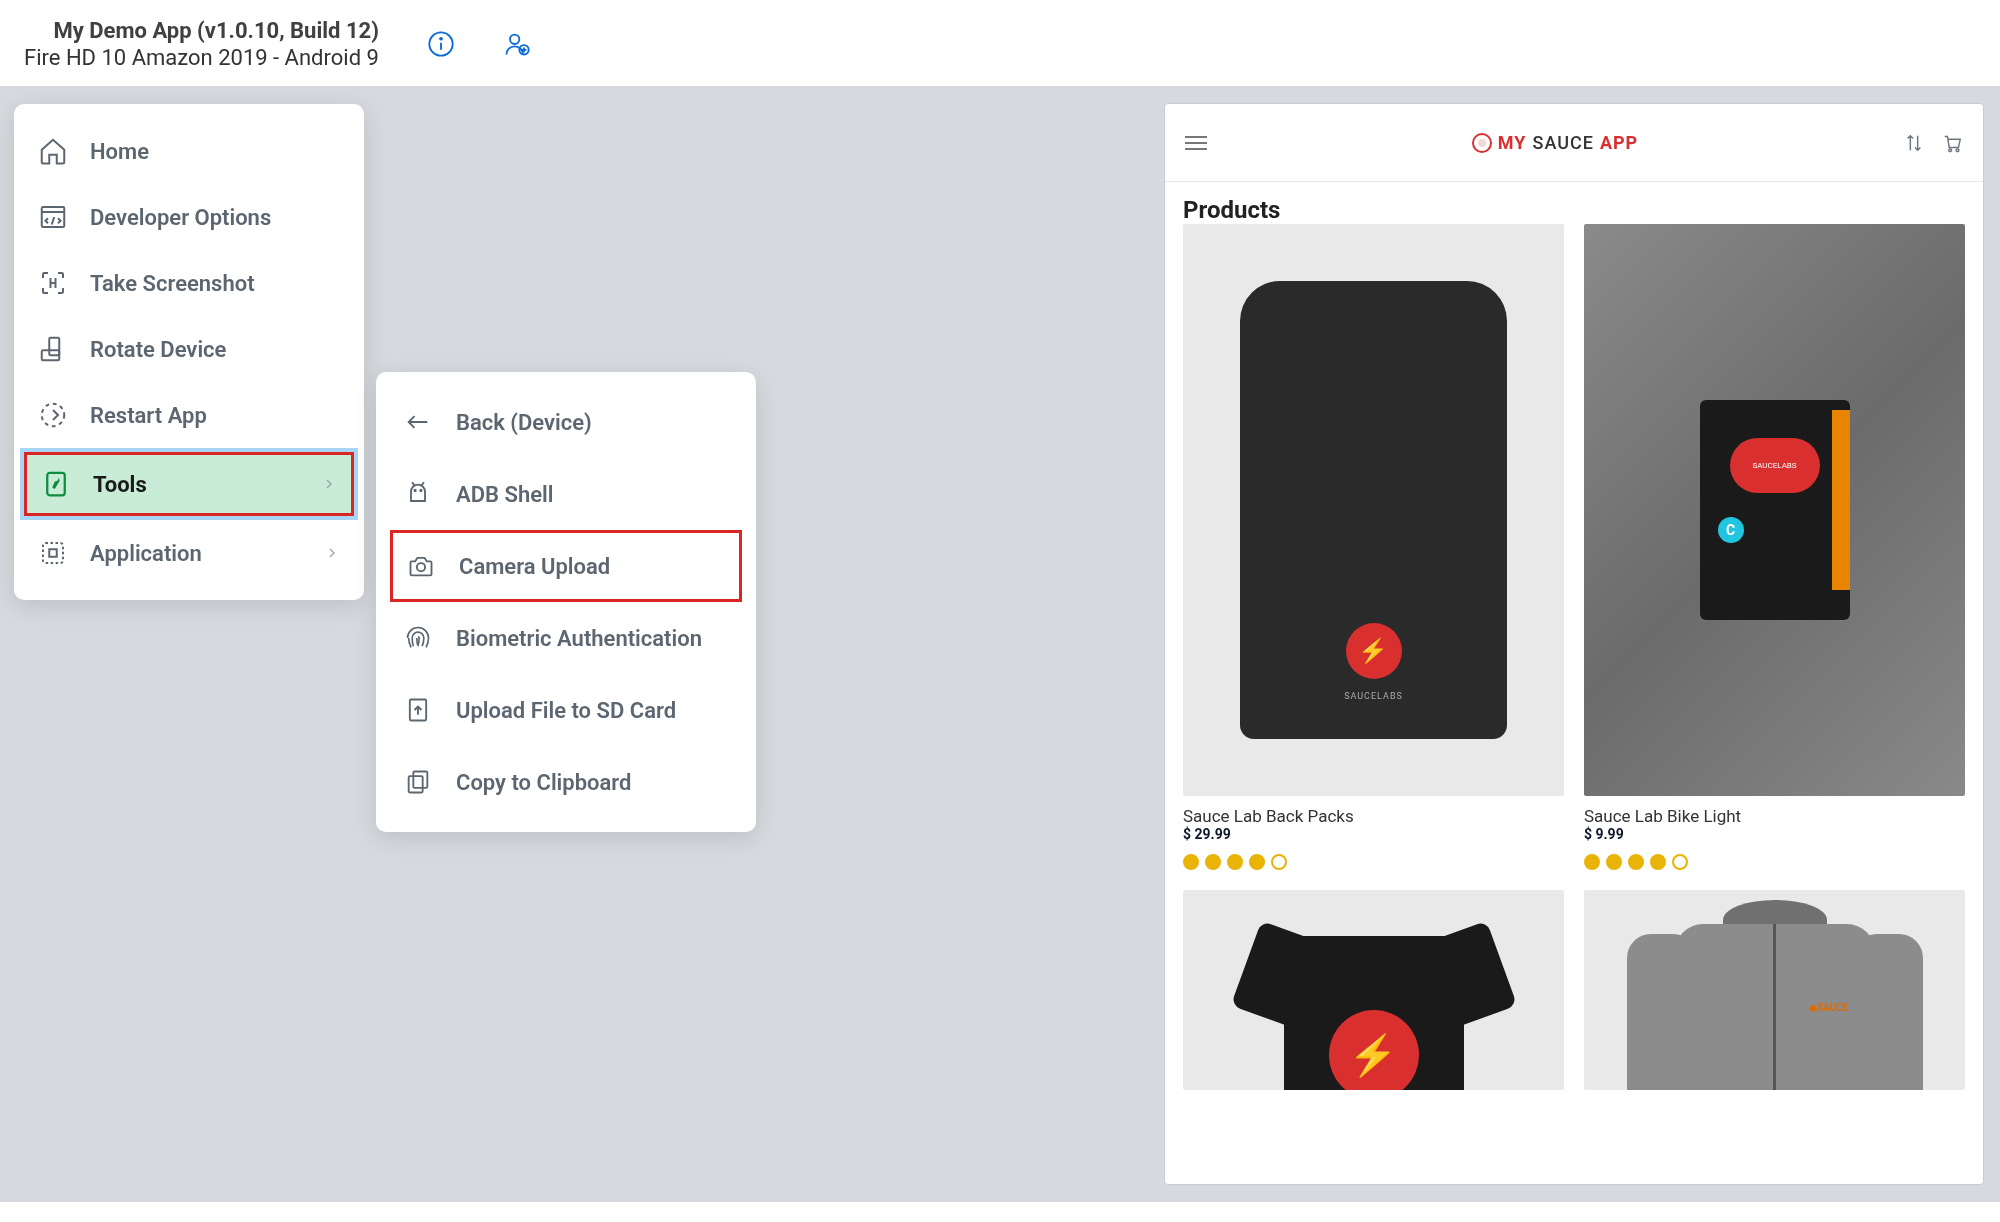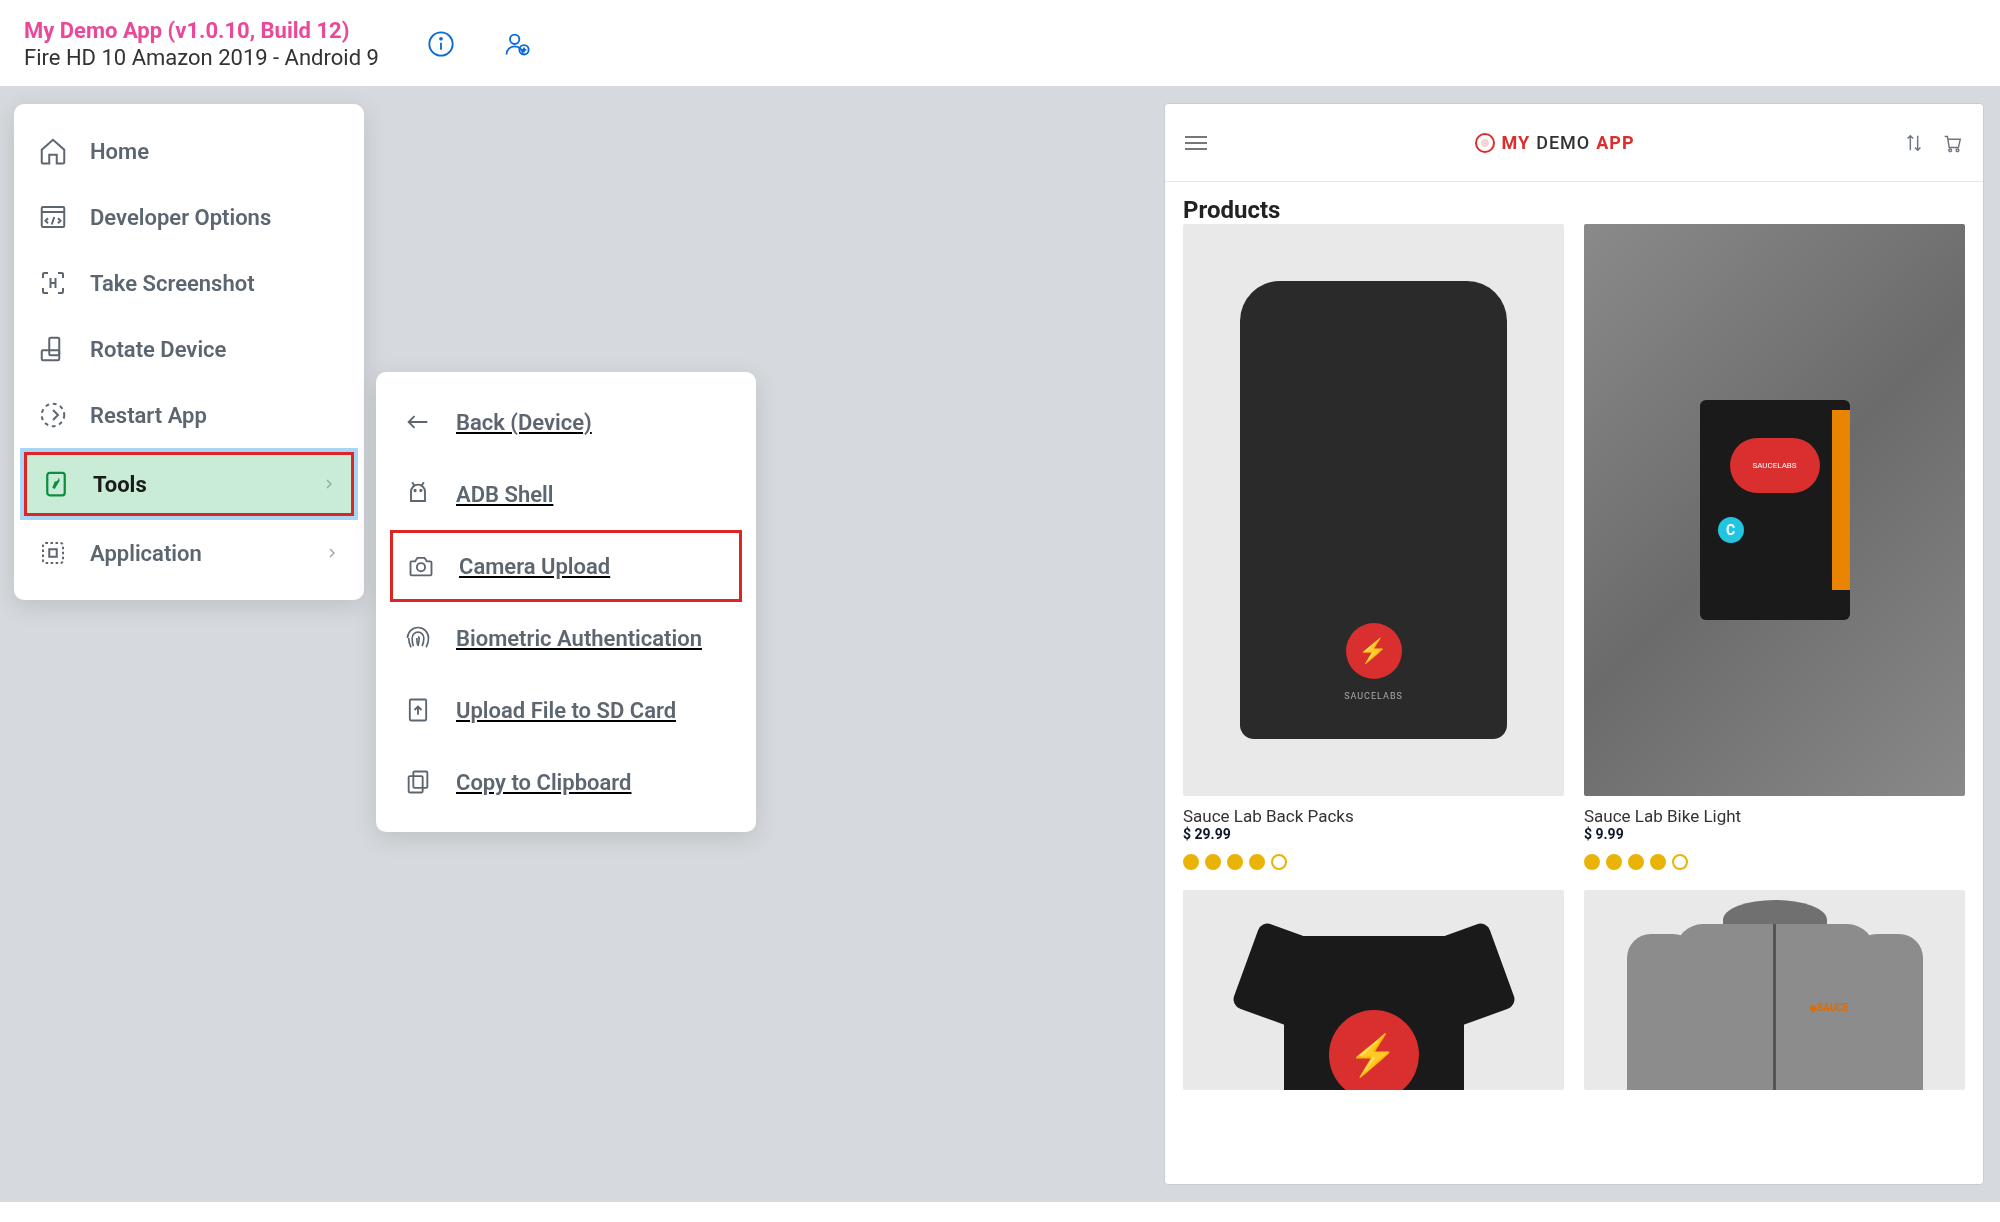--- a/index.html
+++ b/index.html
@@ -1,38 +1,38 @@
 <!DOCTYPE html>
 <html><head>
 <meta charset="utf-8">
 <style>
 * { margin: 0; padding: 0; box-sizing: border-box; font-family: -apple-system, BlinkMacSystemFont, "Segoe UI", Roboto, sans-serif; }
 body { background: #fff; width: 2000px; height: 1222px; overflow: hidden; }
 
 .header { display: flex; align-items: center; padding: 18px 24px 16px 24px; gap: 28px; }
 .header-text { display: flex; flex-direction: column; }
-.header-title { font-weight: 700; font-size: 22px; color: #ec4899; }
+.header-title { font-weight: 700; font-size: 22px; color: #404040; text-align: right; }
 .header-subtitle { font-size: 22px; color: #333; margin-top: 2px; }
 .header-icons { display: flex; gap: 48px; margin-left: 20px; }
 .header-icon { width: 28px; height: 28px; color: #0a6bd6; cursor: pointer; }
 
 .workspace { background: #d6dade; padding: 18px 14px; height: calc(100% - 106px); display: flex; position: relative; }
 
 .panel { background: #fff; border-radius: 10px; box-shadow: 0 6px 24px rgba(0,0,0,0.12); }
 
 .main-menu { width: 350px; padding: 14px 0; height: fit-content; }
 .main-menu-item { display: flex; align-items: center; padding: 18px 24px; gap: 22px; cursor: pointer; position: relative; }
 .main-menu-item.selected { background: #c8ecd5; border: 3px solid #dc2626; outline: 4px solid #a9d6f5; outline-offset: 0; margin: 4px 10px; border-radius: 0; padding: 14px 14px; }
 .main-menu-item .mi-icon { width: 30px; height: 30px; flex-shrink: 0; color: #5c6670; }
 .main-menu-item.selected .mi-icon { color: #0e8c3f; }
 .main-menu-item .mi-label { font-size: 22px; font-weight: 600; color: #5c6670; flex: 1; }
 .main-menu-item.selected .mi-label { color: #1a1a1a; font-weight: 700; }
 .main-menu-item .chev { width: 16px; height: 16px; color: #9aa3ac; }
 
-.sub-menu { width: 380px; padding: 14px 0; height: fit-content; position: absolute; left: 376px; top: 286px; text-decoration: underline; }
+.sub-menu { width: 380px; padding: 14px 0; height: fit-content; position: absolute; left: 376px; top: 286px; }
 .sub-menu-item { display: flex; align-items: center; padding: 22px 28px; gap: 24px; cursor: pointer; }
 .sub-menu-item.highlighted { border: 3px solid #dc2626; margin: 0 14px; padding: 19px 14px; }
 .sub-menu-item .si-icon { width: 28px; height: 28px; flex-shrink: 0; color: #5c6670; }
 .sub-menu-item .si-label { font-size: 22px; font-weight: 600; color: #5c6670; }
 
 .device-view { position: absolute; right: 16px; top: 17px; width: 820px; height: calc(100% - 34px); background: #fff; border: 1px solid #c7cdd4; border-radius: 4px; overflow: hidden; }
 .device-bar { display: flex; align-items: center; justify-content: space-between; height: 78px; border-bottom: 1px solid #e6e8eb; padding: 0 20px; }
 .dev-left, .dev-right { display: flex; gap: 16px; align-items: center; }
 .dev-ham { display: flex; flex-direction: column; gap: 4px; cursor: pointer; }
 .dev-ham span { width: 22px; height: 2px; background: #777; }
@@ -219,21 +219,21 @@
       <div class="dev-left">
         <div class="dev-ham">
             <span></span>
             <span></span>
             <span></span>
           </div>
       </div>
       <div class="dev-brand">
         <span class="logo-dot"></span>
         <span>MY</span>
-          <span class="light">DEMO</span>
+          <span class="light">SAUCE</span>
           <span>APP</span>
       </div>
       <div class="dev-right">
         <svg class="dev-ico" viewBox="0 0 24 24" fill="none" stroke="currentColor" stroke-width="1.6">
             <path d="M8 4v16M5 7l3-3 3 3M16 20V4M13 17l3 3 3-3"></path>
           </svg>
         <svg class="dev-ico" viewBox="0 0 24 24" fill="none" stroke="currentColor" stroke-width="1.6">
             <path d="M4 5h3l2 12h10l2-9H8"></path>
             <circle cx="10" cy="20" r="1.5"></circle>
             <circle cx="18" cy="20" r="1.5"></circle>

